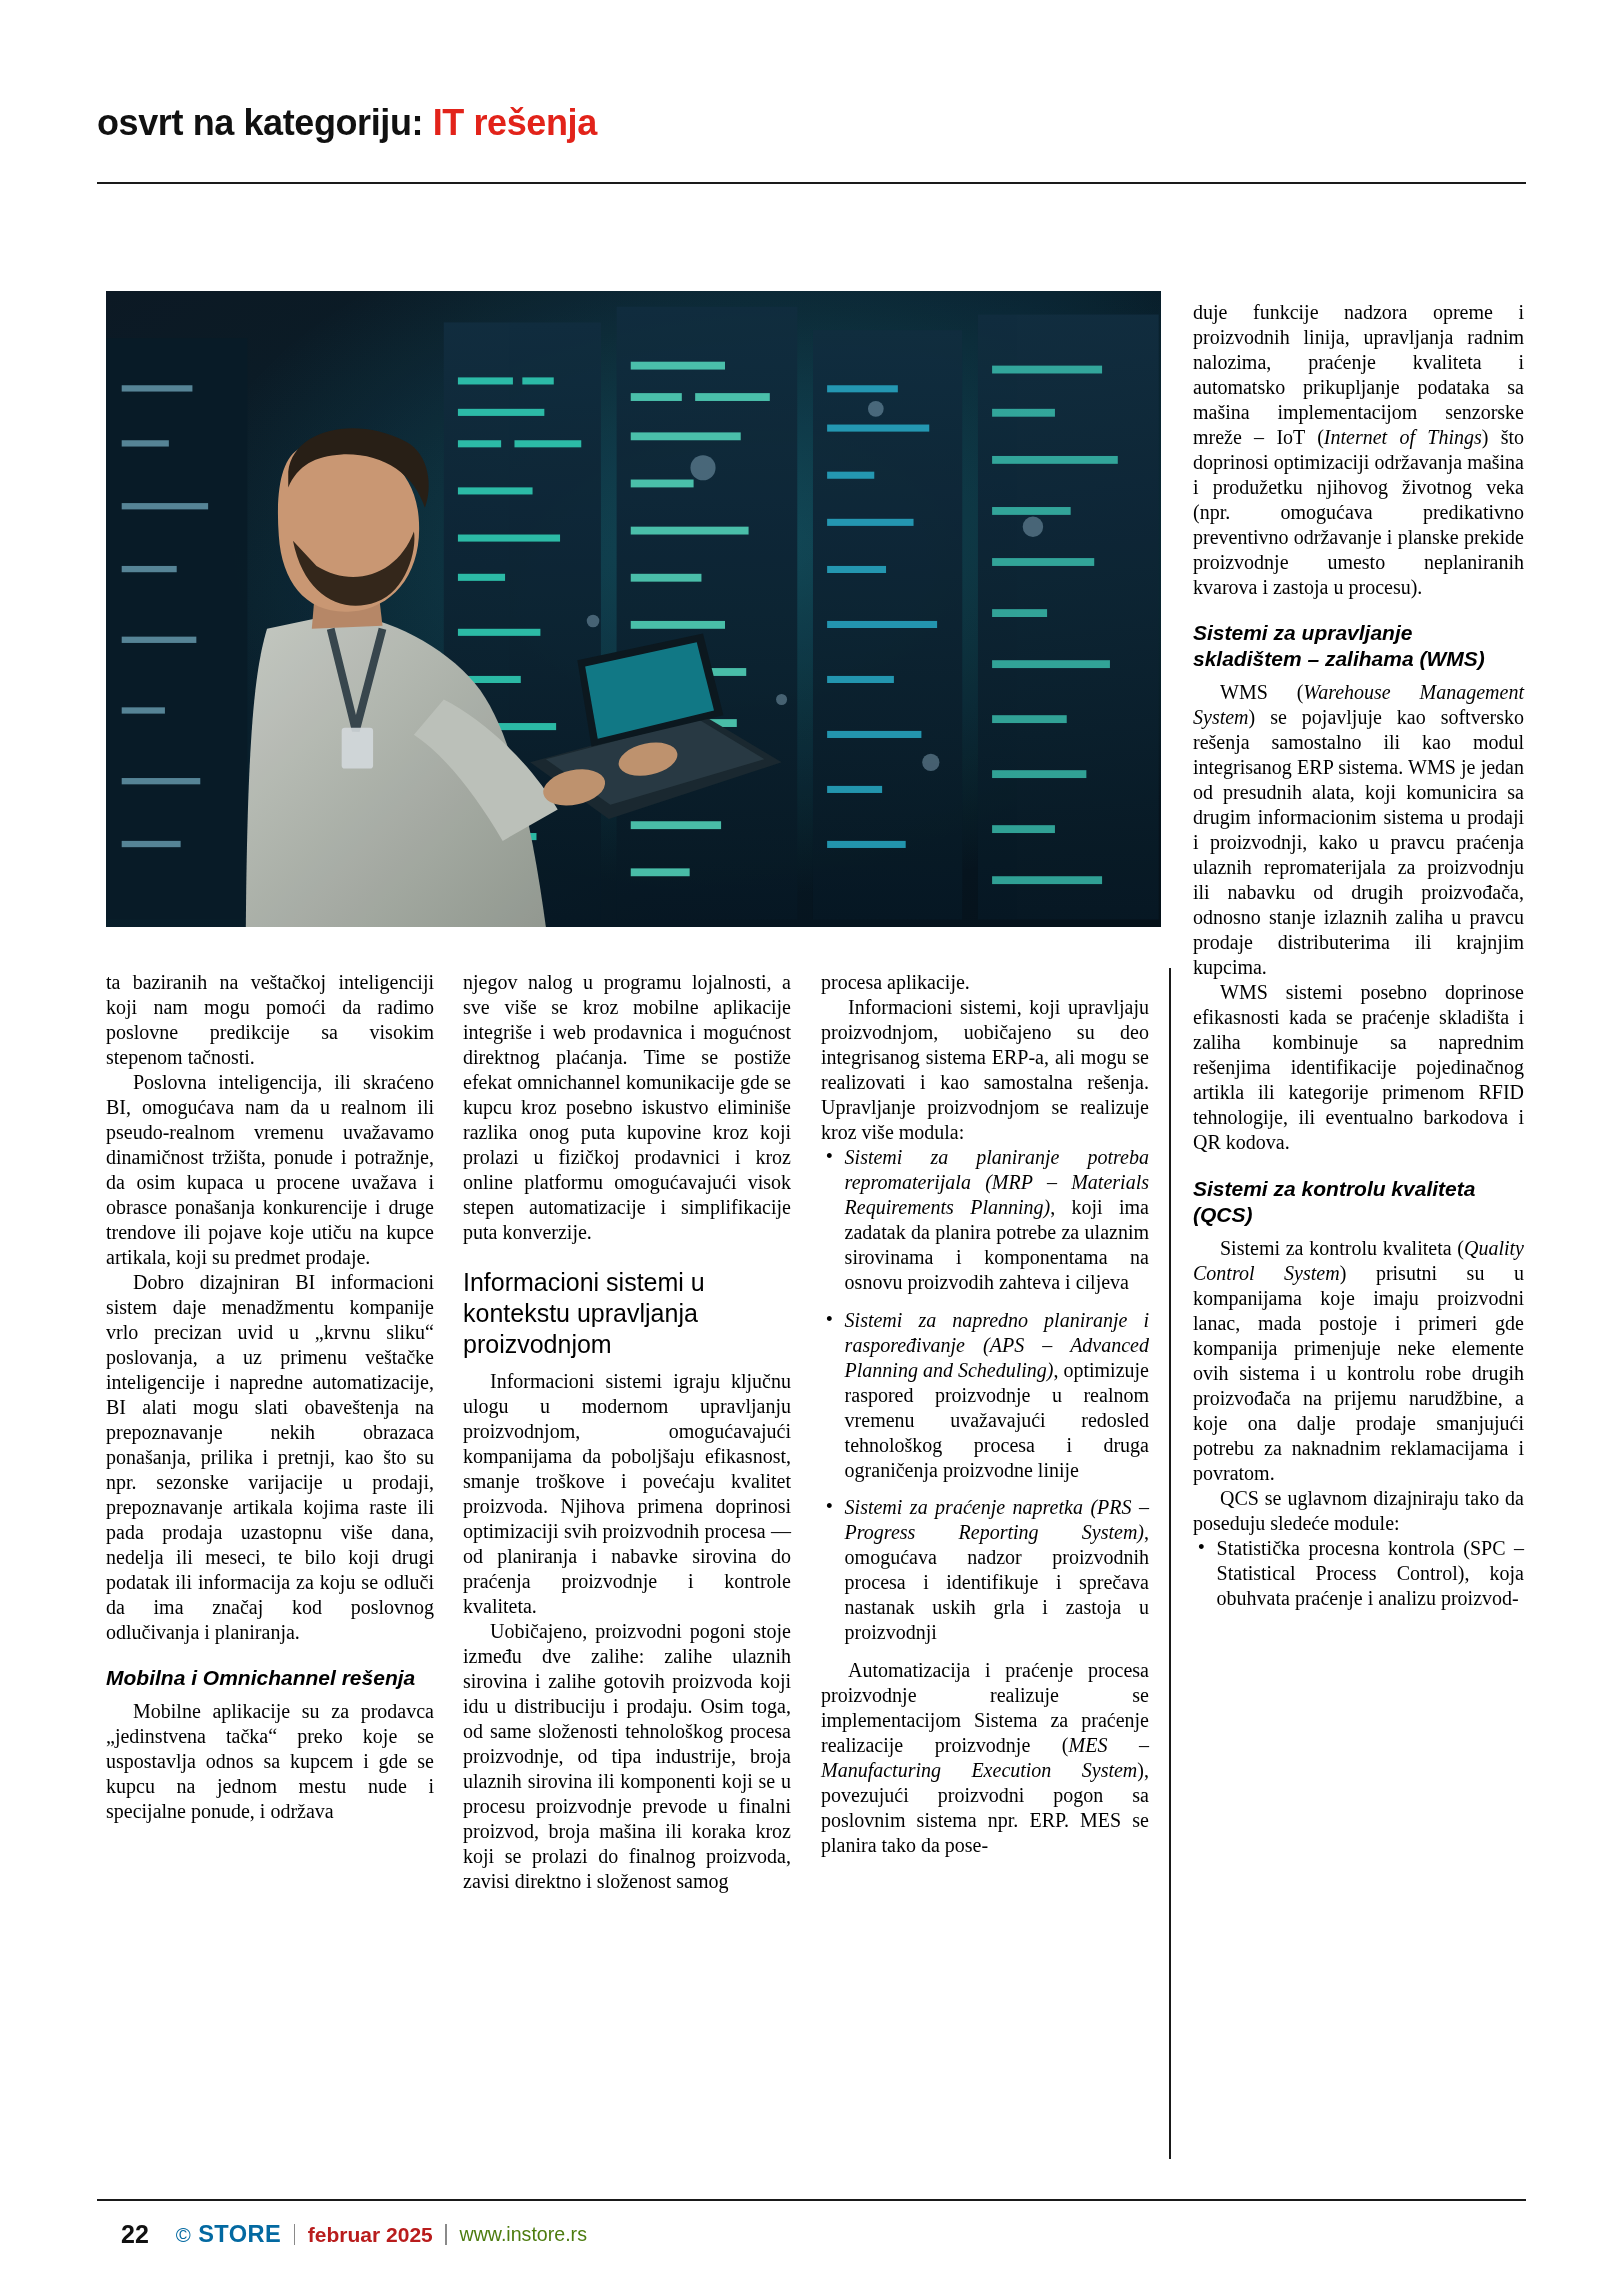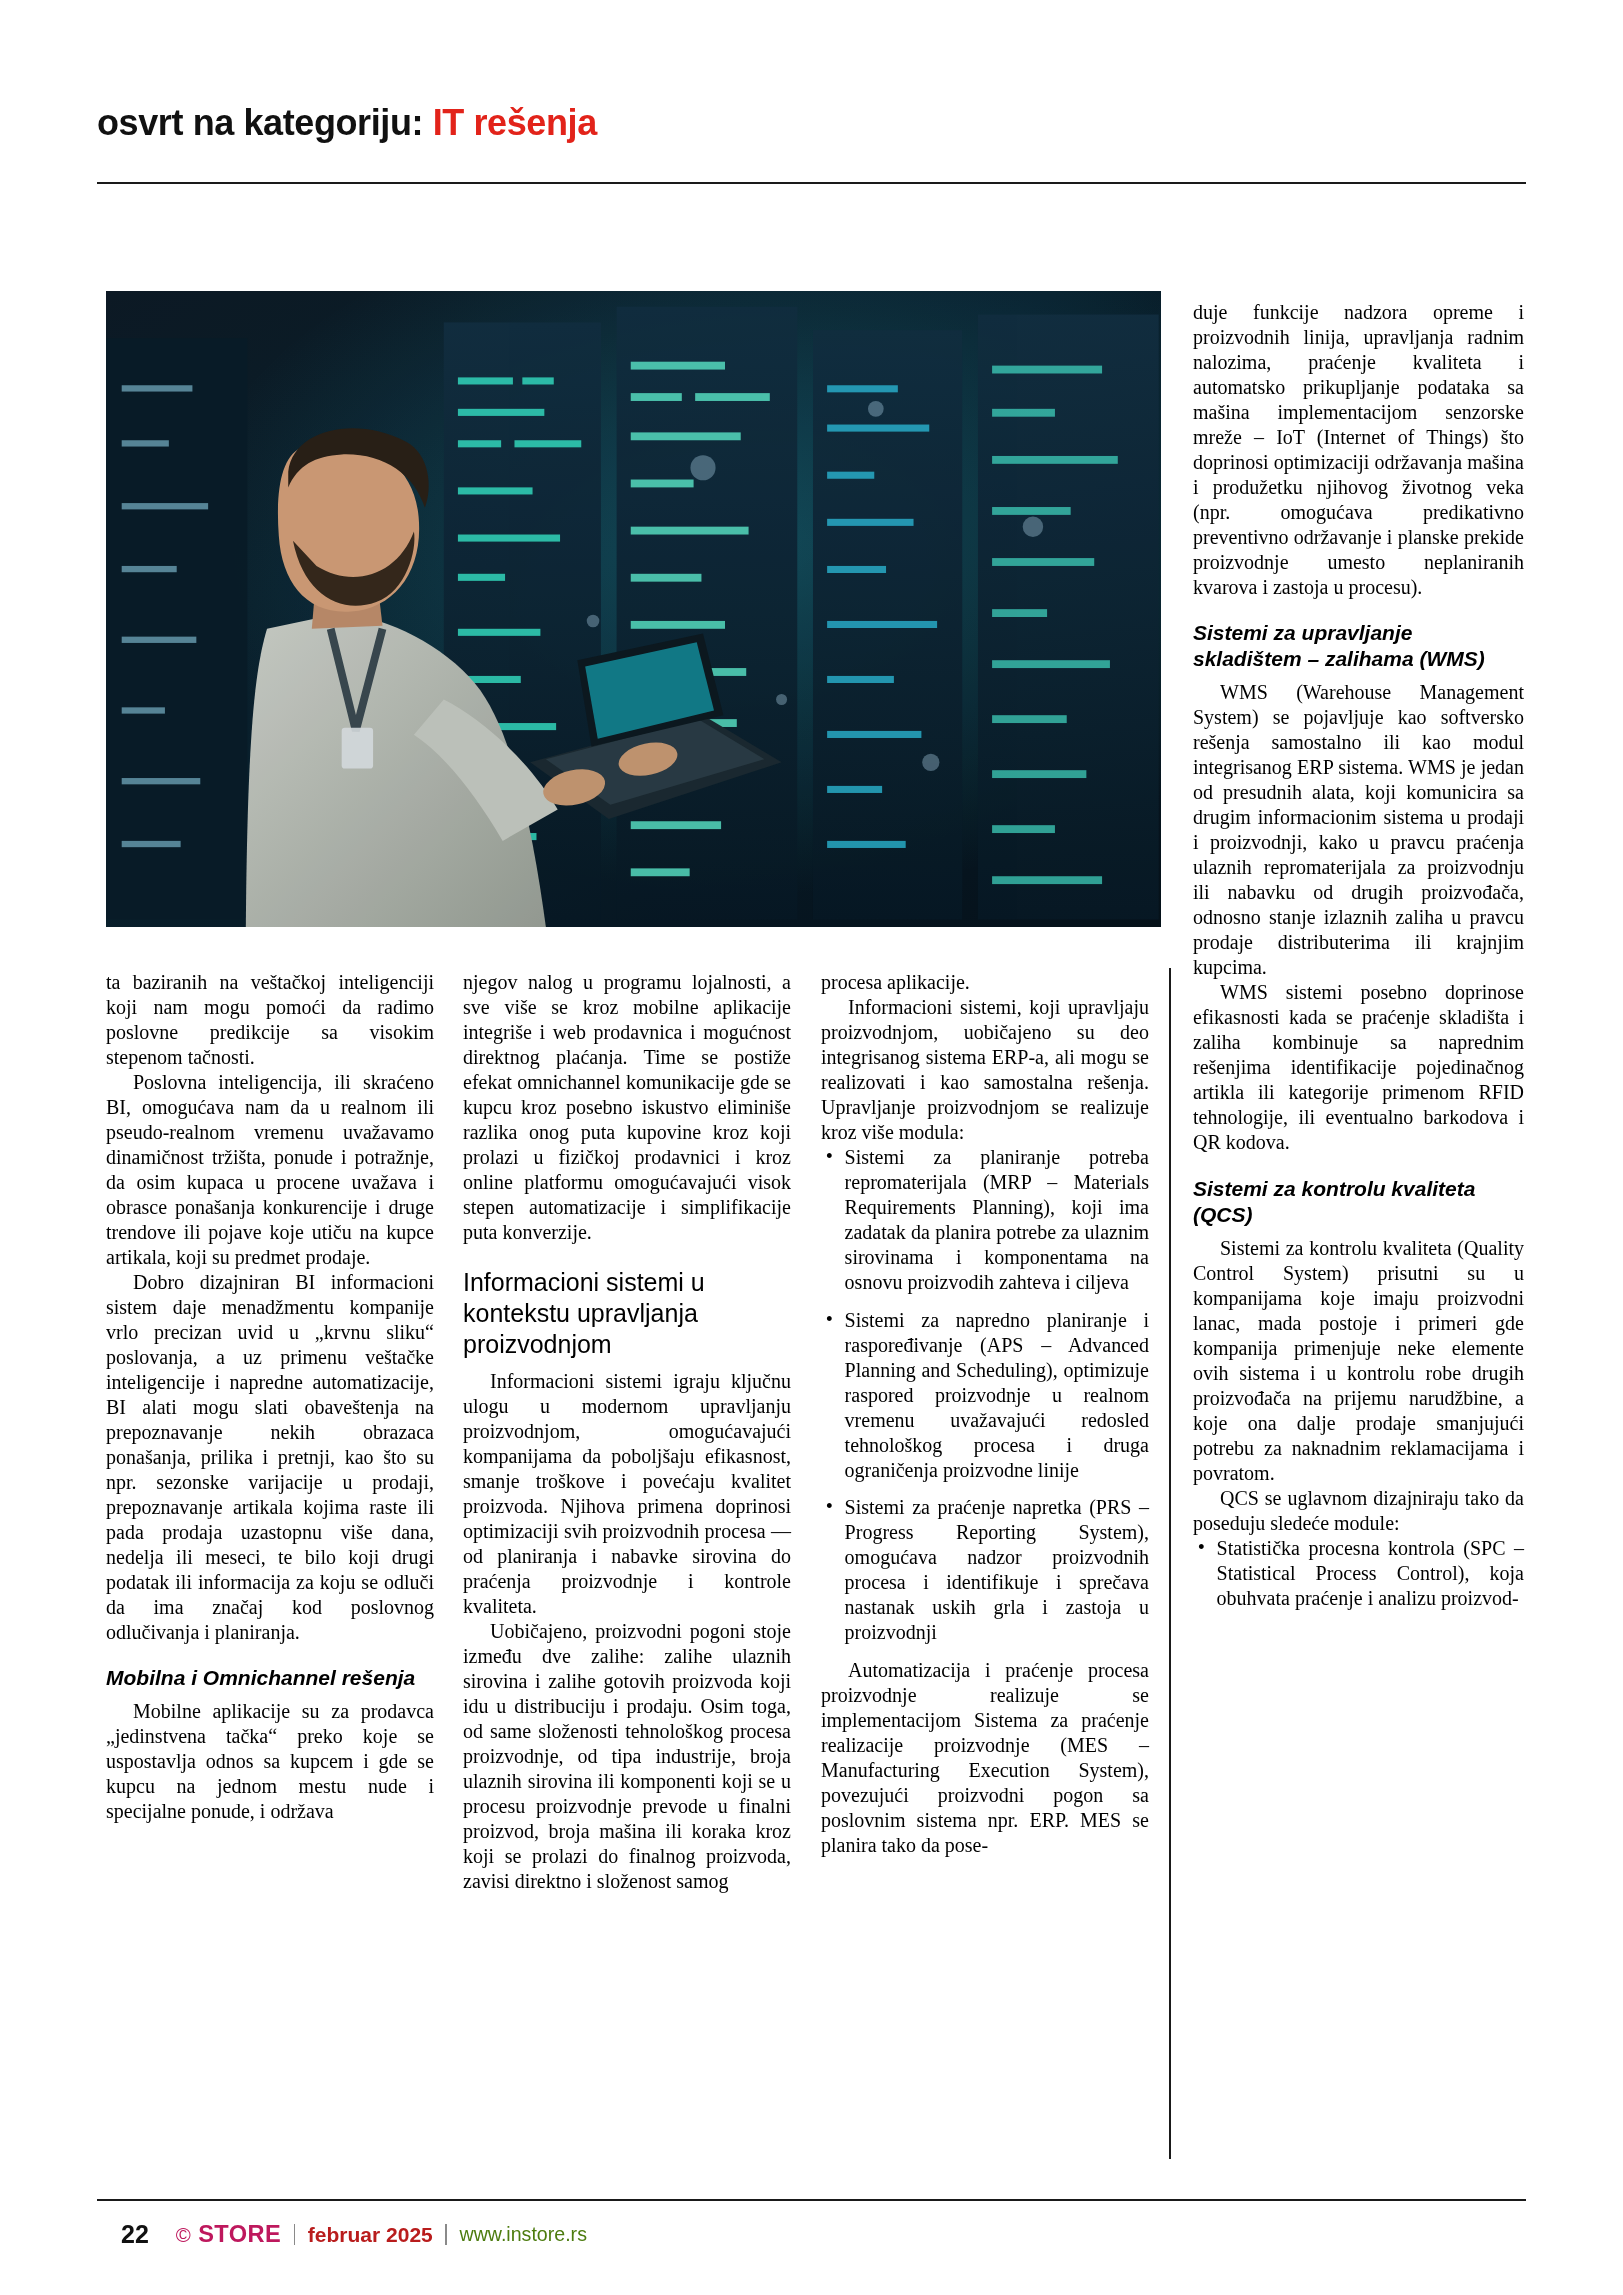--- a/index.html
+++ b/index.html
@@ -120,21 +120,21 @@
     margin-bottom: 12.6px;
     text-align: justify;
   }
   ul.bullets li::before {
     content: "•";
     position: absolute;
     left: 4.7px;
     top: -0.8px;
     font-size: 20.4px;
   }
-  .it { }
+  .it { font-style: italic; }
 
   
   .footer-rule {
     position: absolute;
     left: 97px;
     top: 2199px;
     width: 1429px;
     height: 1.6px;
     background: #1a1a1a;
   }
@@ -152,21 +152,21 @@
     font-weight: bold;
     font-size: 25px;
     color: #111;
     margin-right: 27px;
     margin-left: 24px;
   }
   .brand {
     font-weight: bold;
     font-size: 23.6px;
     letter-spacing: 0.4px;
-    color: #be185d;
+    color: #0369a1;
   }
   .brand .c-mark { font-weight: normal; font-size: 20.4px; }
   .sep {
     display: inline-block;
     width: 1.6px;
     height: 20.4px;
     background: #8a8a8a;
     margin: 0 12.6px;
   }
   .issue {

